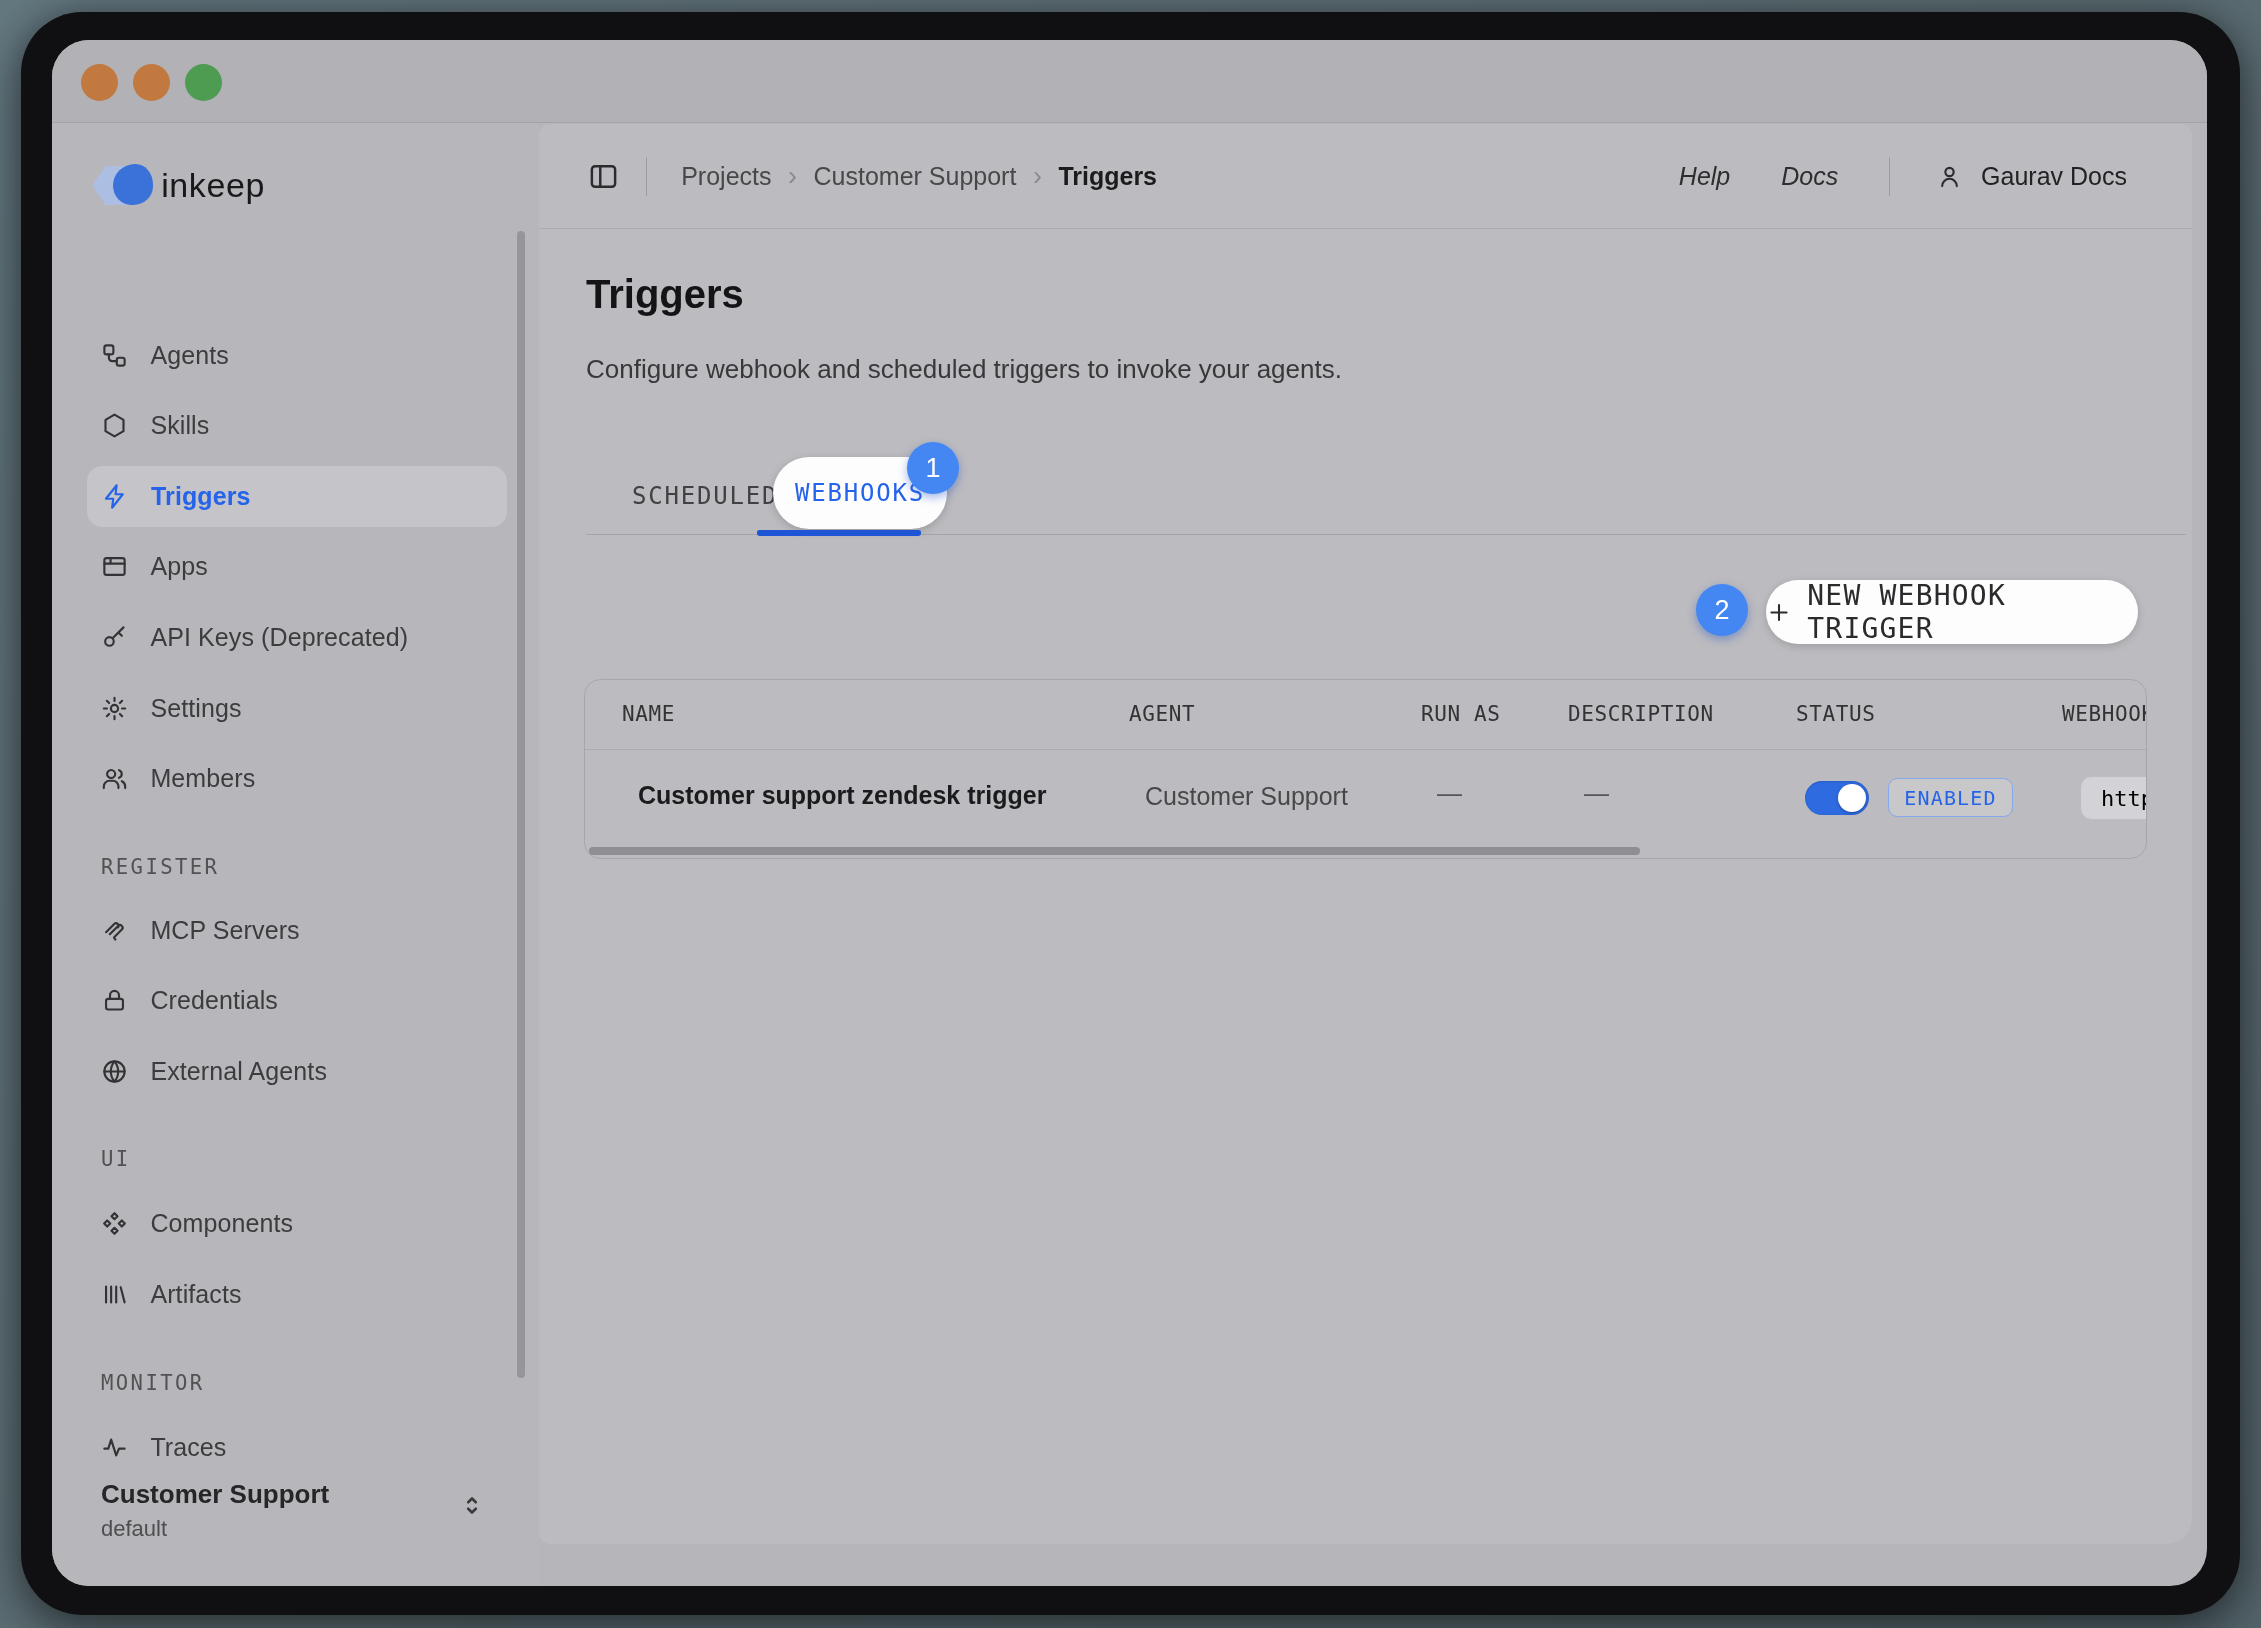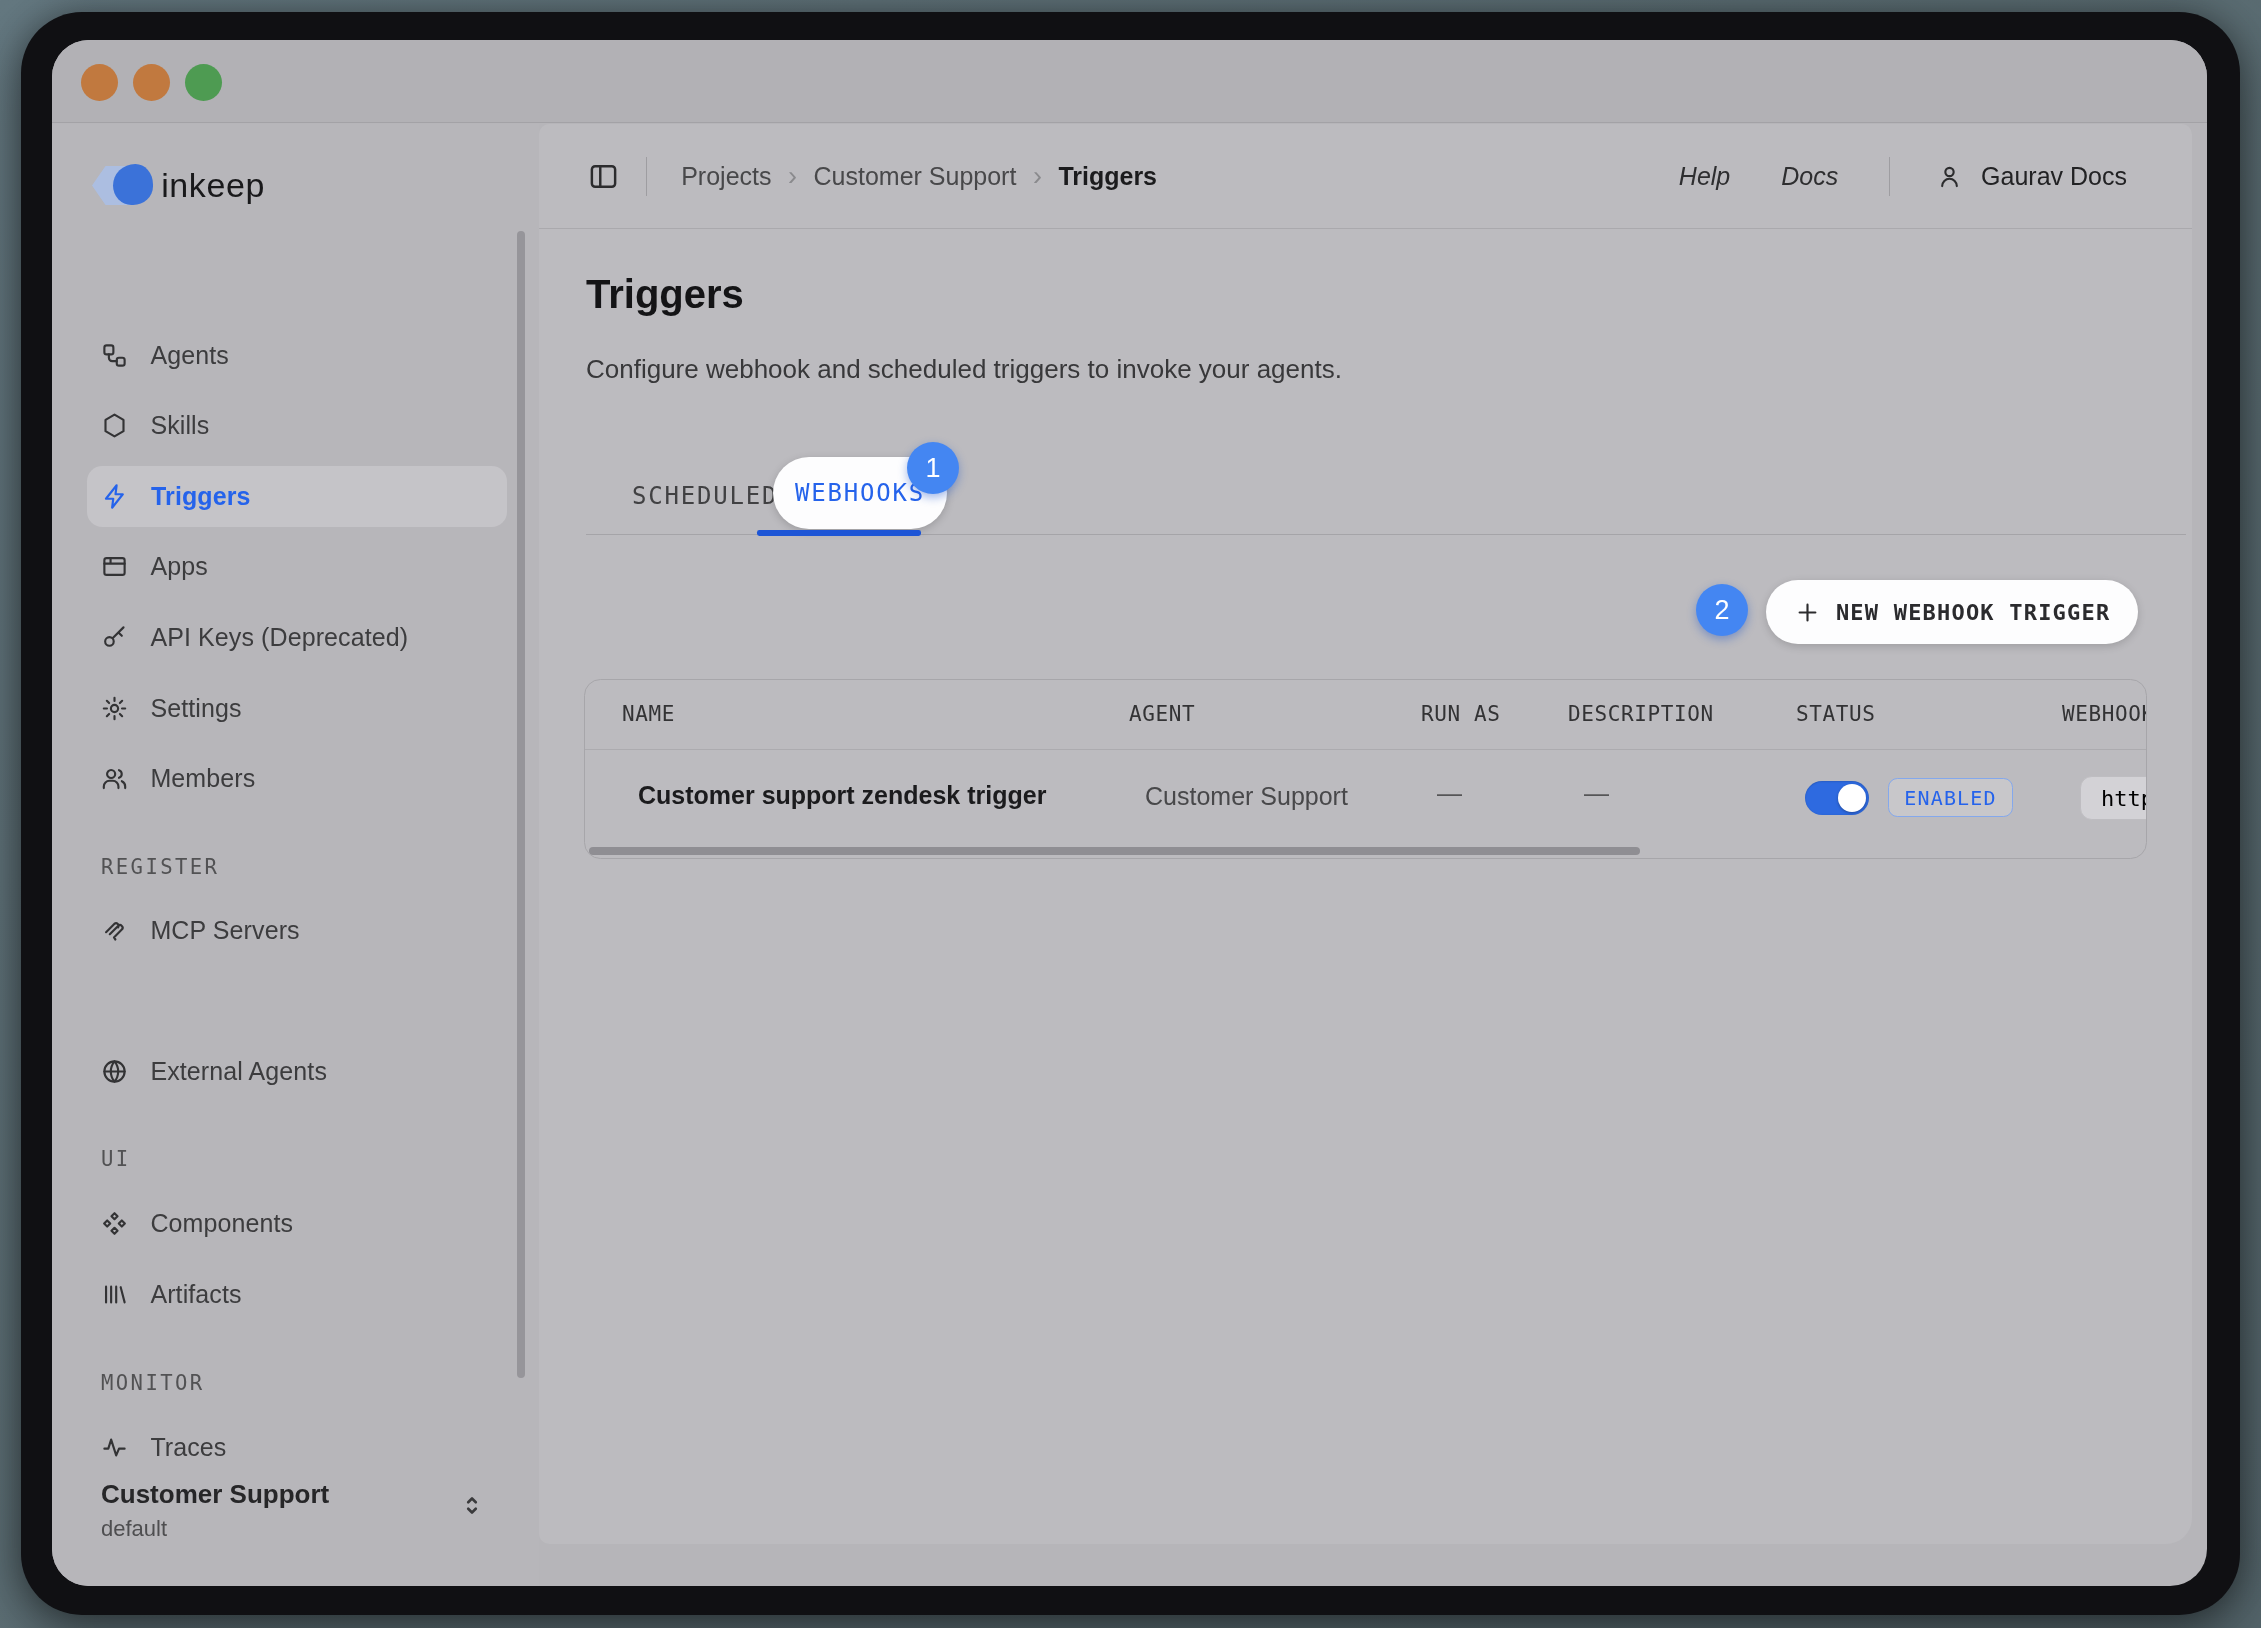--- a/index.html
+++ b/index.html
@@ -73,22 +73,22 @@
   .num-badge{position:absolute;width:52px;height:52px;border-radius:50%;background:var(--badgeBlue);
     color:#fff;font-size:27px;display:flex;align-items:center;justify-content:center;
     box-shadow:0 3.5px 9.4px rgba(25,80,200,.4);}
   .badge-1{left:368px;top:318px;}
   .badge-2{left:1157px;top:460px;}
   
   .new-btn{position:absolute;left:1227px;top:456px;width:372px;height:64px;background:#fdfdfe;
     border-radius:32px;display:flex;align-items:center;justify-content:center;cursor:pointer;
     box-shadow:0 2.4px 8.2px rgba(0,0,0,.16);}
   .new-btn .plus{width:27px;height:27px;color:#2c2c2e;margin-right:15.3px;}
-  .new-btn .blabel{font-family:"DejaVu Sans Mono","Liberation Mono",monospace;font-size:22px;
-    letter-spacing:1.2px;color:#2b2b2e;font-weight:bold;}
+  .new-btn .blabel{font-family:"DejaVu Sans Mono","Liberation Mono",monospace;font-size:28px;
+    letter-spacing:1.2px;color:#2b2b2e;}
   .tbl{position:absolute;left:45px;top:555px;width:1561px;height:178px;
     border:1.2px solid #a7a6aa;border-radius:16.5px;overflow:hidden;}
   .thead{position:absolute;left:0;top:0;width:100%;height:69px;border-bottom:1.2px solid #acabaf;}
   .th{position:absolute;top:22.4px;font-family:"DejaVu Sans Mono","Liberation Mono",monospace;
     font-size:21px;letter-spacing:0.6px;color:#333335;white-space:nowrap;}
   .trow{position:absolute;left:16px;top:70px;width:100%;height:97px;cursor:pointer;}
   .td-name{position:absolute;left:37px;top:31px;font-size:25px;font-weight:600;color:#1b1b1d;white-space:nowrap;}
   .td-agent{position:absolute;left:544px;top:32px;font-size:25px;color:#48484a;white-space:nowrap;}
   .td-dash{position:absolute;top:29.4px;font-size:25px;color:#555557;}
   .toggle{position:absolute;left:1204px;top:31px;width:64px;height:34px;border-radius:17px;
@@ -193,20 +193,29 @@
 
       <div class="nav-section" style="top:731px">REGISTER</div>
       <div class="nav-item" style="top:776px">
         <span class="nicon">
             <svg class="ic" viewBox="0 0 24 24">
               <path d="M4.5 13.5 12 6a2.3 2.3 0 0 1 3.2 3.2M7.8 15.3l7.4-7.4a2.3 2.3 0 0 1 3.3 3.3l-7 7 1.3 1.8"></path>
             </svg>
           </span>
         <span class="nlabel">MCP Servers</span>
       </div>
+      <div class="nav-item" style="top:846px">
+        <span class="nicon">
+            <svg class="ic" viewBox="0 0 24 24">
+              <rect x="4.5" y="10.5" width="15" height="9.5" rx="2"></rect>
+              <path d="M8 10.5V7.5a4 4 0 0 1 8 0v3"></path>
+            </svg>
+          </span>
+        <span class="nlabel">Credentials</span>
+      </div>
       <div class="nav-item" style="top:917px">
         <span class="nicon">
             <svg class="ic" viewBox="0 0 24 24">
               <circle cx="12" cy="12" r="9"></circle>
               <path d="M3 12h18M12 3a14 14 0 0 1 0 18M12 3a14 14 0 0 0 0 18"></path>
             </svg>
           </span>
         <span class="nlabel">External Agents</span>
       </div>
 

